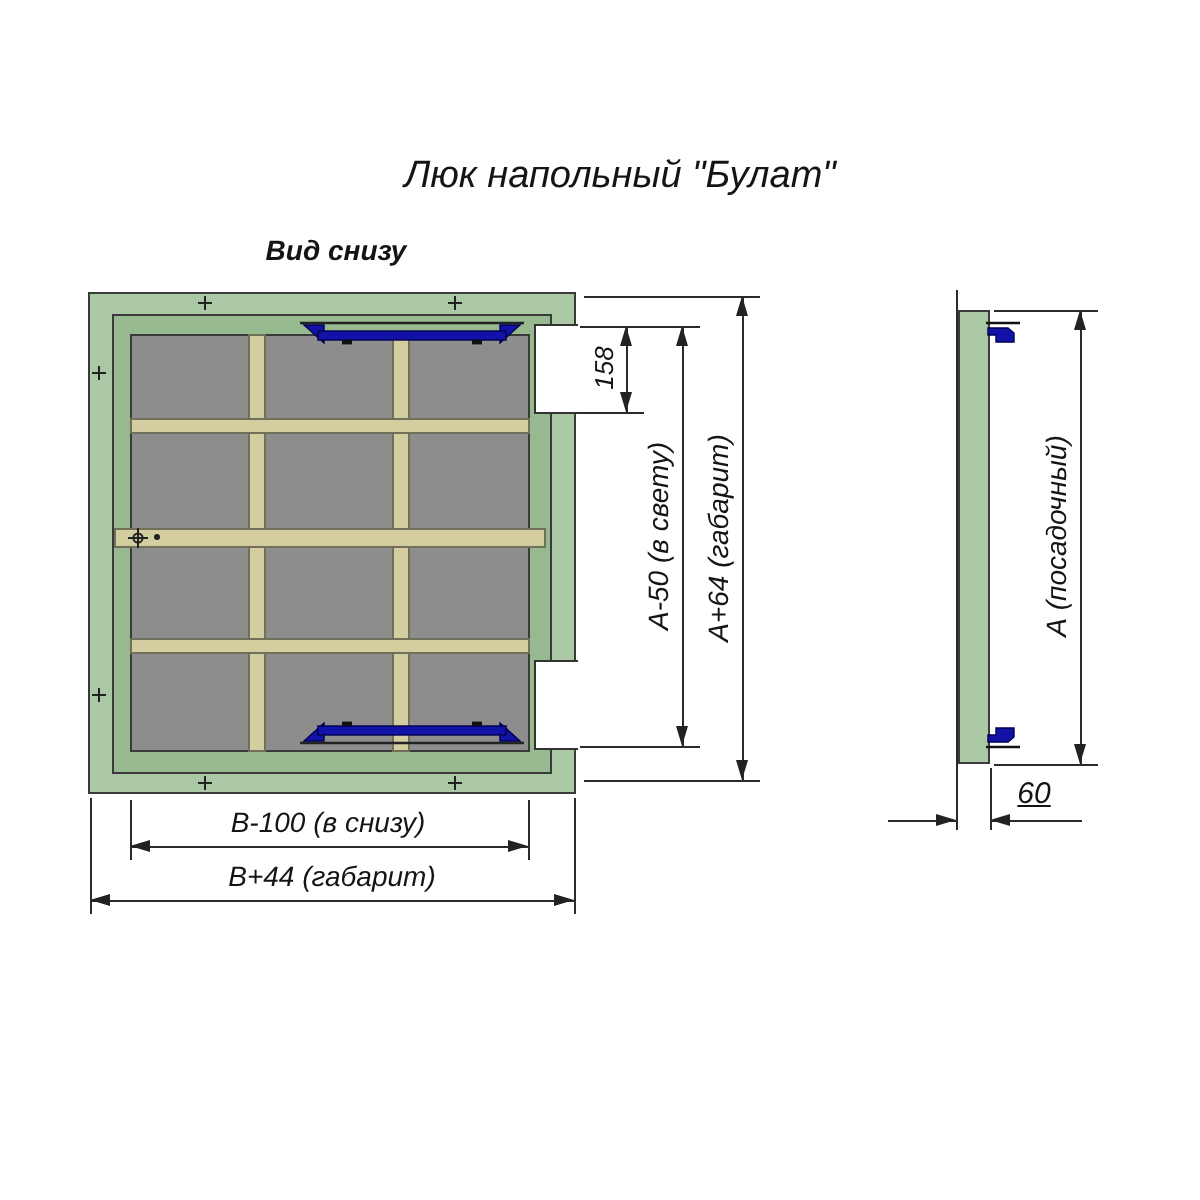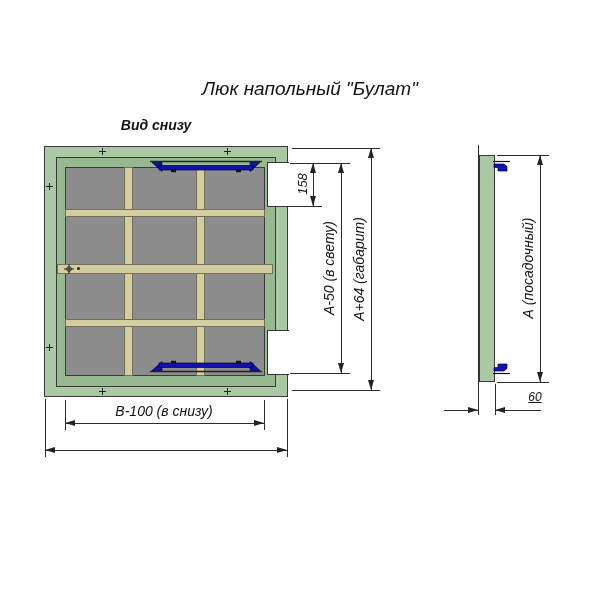--- a/index.html
+++ b/index.html
@@ -33,21 +33,21 @@
   #title{font-size:19px;}
   #viewlabel{font-size:14px;font-weight:bold;}
   .small{font-size:13px;}
 </style>
 </head>
 <body>
 
 <div id="canvas">
 
   <div id="title" class="dimtxt ctr" style="left:310px;top:88px;">Люк напольный "Булат"</div>
-  <div id="viewlabel" class="dimtxt ctr" style="left:156px;top:125px;">Вид снизу</div>
+  <div id="viewlabel" class="dimtxt ctr" style="left:168px;top:125px;">Вид снизу</div>
 
   <div class="abs frame" style="left:44px;top:146px;width:244px;height:251px;"></div>
   <div class="abs rail" style="left:56px;top:157px;width:220px;height:230px;"></div>
   <div class="abs panel" style="left:65px;top:167px;width:200px;height:209px;"></div>
 
   <div class="abs tanbar" style="left:124px;top:167px;width:9px;height:209px;"></div>
   <div class="abs tanbar" style="left:196px;top:167px;width:9px;height:209px;"></div>
   <div class="abs tanbar" style="left:65px;top:209px;width:200px;height:8px;"></div>
   <div class="abs tanbar" style="left:57px;top:264px;width:216px;height:10px;"></div>
   <div class="abs tanbar" style="left:65px;top:319px;width:200px;height:8px;"></div>
@@ -133,20 +133,21 @@
   <div class="vl" style="left:287px;top:399px;height:58px;"></div>
 
   <div class="hl" style="left:65px;top:423px;width:199px;"></div>
   <div class="al" style="left:65px;top:420px;"></div>
   <div class="ar" style="left:254px;top:420px;"></div>
   <div class="dimtxt ctr" style="left:164px;top:411px;">В-100 (в снизу)</div>
 
   <div class="hl" style="left:45px;top:450px;width:242px;"></div>
   <div class="al" style="left:45px;top:447px;"></div>
   <div class="ar" style="left:277px;top:447px;"></div>
+  <div class="dimtxt ctr" style="left:166px;top:438px;">В+44 (габарит)</div>
 
   <div class="vl" style="left:478px;top:145px;height:270px;"></div>
   <div class="abs frame" style="left:479px;top:155px;width:16px;height:227px;"></div>
 
   <svg class="abs" style="left:493px;top:160px;" width="18" height="14" viewBox="0 0 18 14">
     <line x1="0" y1="1.5" x2="17" y2="1.5" stroke="#111" stroke-width="1.2"></line>
     <path d="M1,4 L11,4 L14,6.5 L14,11 L5,11 L5,7.5 L1,7.5 Z" style="fill:var(--latch_blue,#1212a8)" stroke="#000050" stroke-width="0.7"></path>
   </svg>
   <svg class="abs" style="left:493px;top:361px;" width="18" height="14" viewBox="0 0 18 14">
     <g transform="translate(0,14) scale(1,-1)">
@@ -160,16 +161,16 @@
   <div class="vl" style="left:540px;top:155px;height:227px;"></div>
   <div class="au" style="left:537px;top:155px;"></div>
   <div class="ad" style="left:537px;top:372px;"></div>
   <div class="dimtxt rot" style="left:528px;top:268px;">А (посадочный)</div>
 
   <div class="vl" style="left:495px;top:384px;height:31px;"></div>
   <div class="hl" style="left:444px;top:410px;width:34px;"></div>
   <div class="hl" style="left:495px;top:410px;width:46px;"></div>
   <div class="ar" style="left:468px;top:407px;"></div>
   <div class="al" style="left:495px;top:407px;"></div>
-  <div class="dimtxt ctr" style="left:535px;top:397px;font-size:12px;text-decoration:underline;">60</div>
+  <div class="dimtxt ctr" style="left:517px;top:397px;font-size:15px;text-decoration:underline;">60</div>
 
 
 </div>
 
 </body></html>

